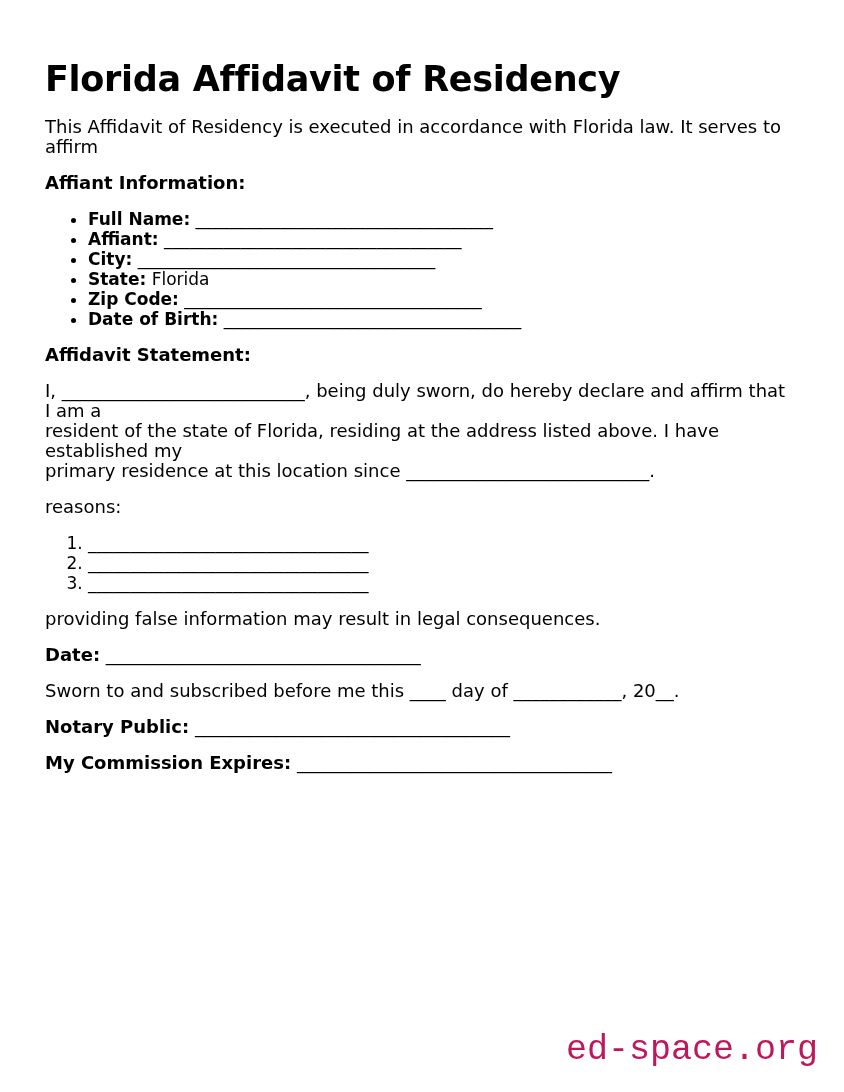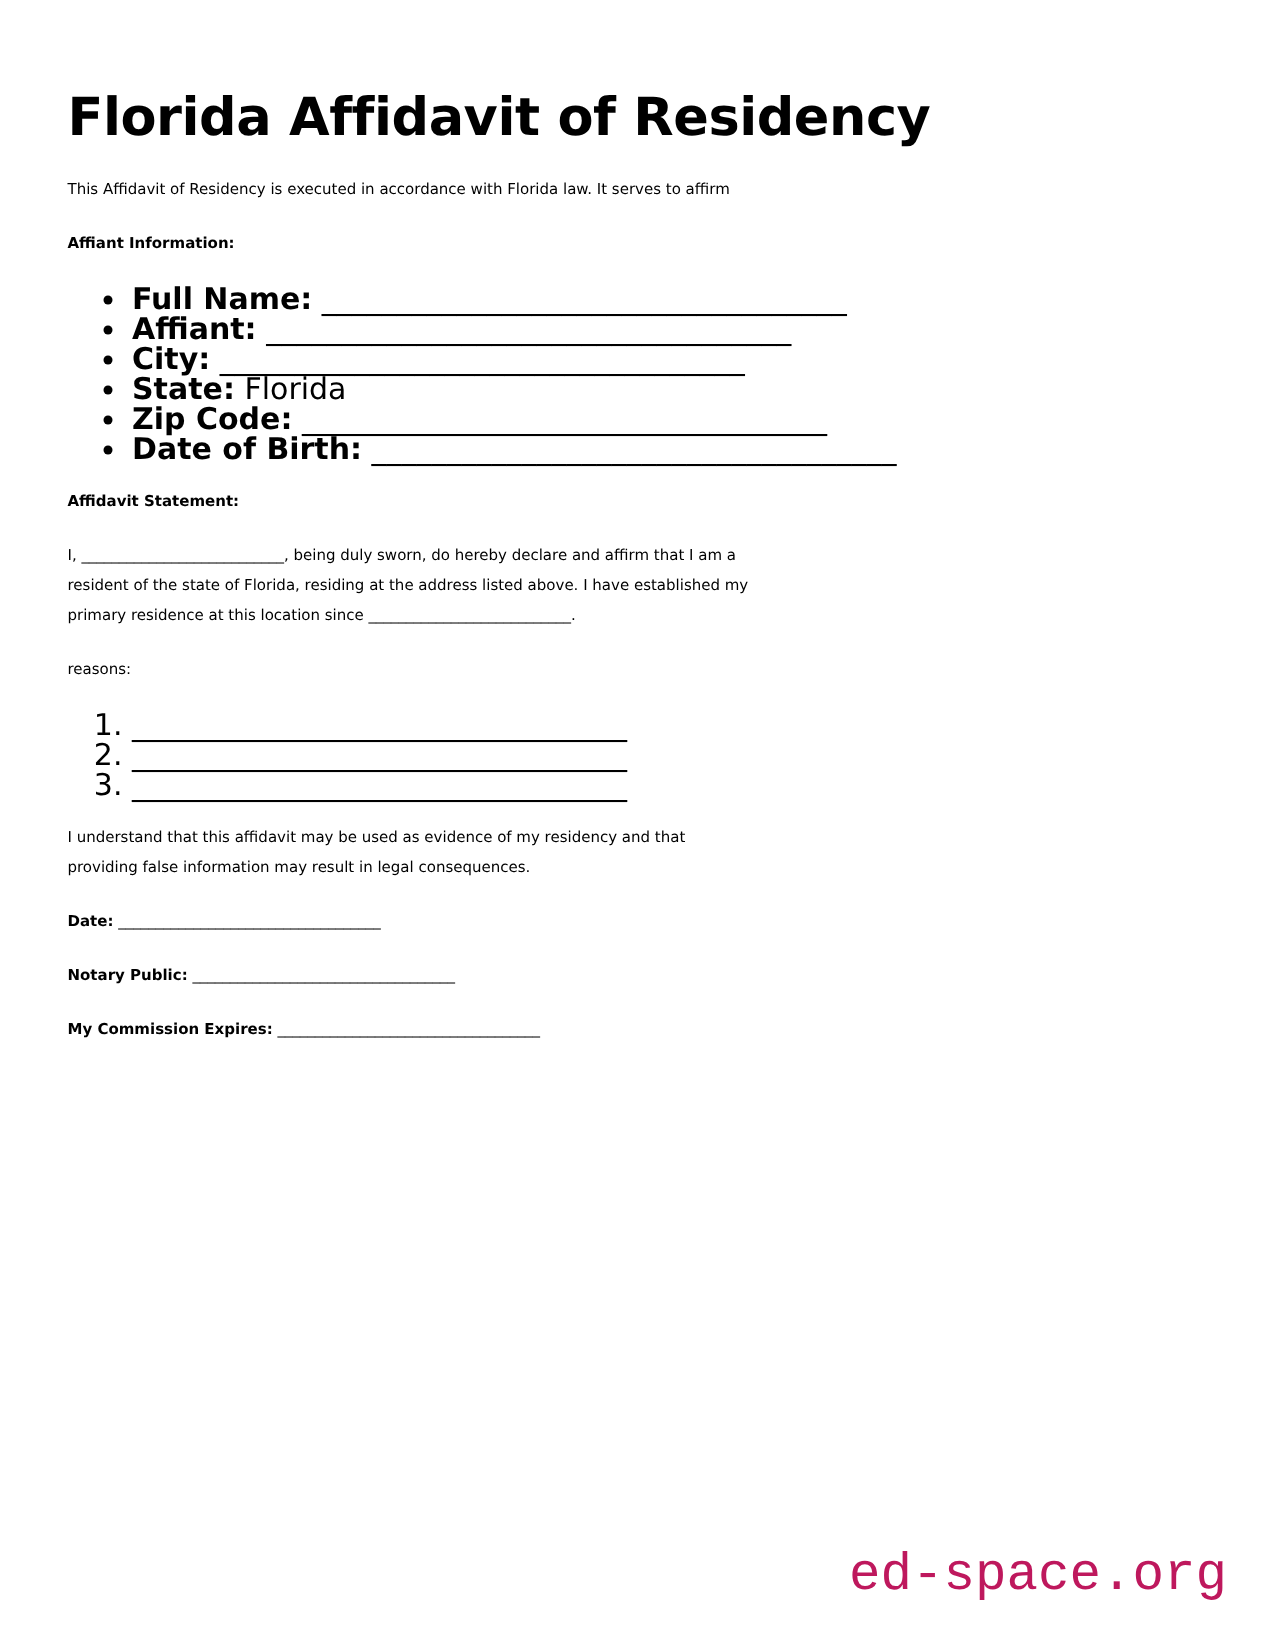--- a/index.html
+++ b/index.html
@@ -19,30 +19,30 @@
     padding: 45px 48px 0 45px;
   }
   h1.title {
     font-size: 35px;
     font-weight: bold;
     margin: 14px 0 18px 0;
     letter-spacing: -0.3px;
     white-space: nowrap;
   }
   p {
-    font-size: 10px;
+    font-size: 18px;
     line-height: 20px;
     margin: 16px 0;
   }
   .ln { display: block; }
   .hd { font-weight: bold; }
   ul.fields, ol.reasons {
     margin: 16px 0;
     padding-left: 43px;
-    font-size: 20px;
+    font-size: 17px;
     line-height: 20px;
   }
   li { line-height: 20px; }
   b.lbl { font-weight: bold; }
   .footer {
     position: absolute;
     top: 1030px;
     right: 26px;
     font-family: "Liberation Mono", monospace;
     font-size: 35px;
@@ -84,27 +84,27 @@
     <span class="ln">reasons:</span>
   </p>
 
   <ol class="reasons">
     <li>_________________________________</li>
     <li>_________________________________</li>
     <li>_________________________________</li>
   </ol>
 
   <p>
-    <span class="ln">I understand that this affidavit may be used as evidence of my residency and that</span>
     <span class="ln">providing false information may result in legal consequences.</span>
   </p>
 
 
   <p><b class="lbl">Date:</b> <span>___________________________________</span></p>
 
+  <p>Sworn to and subscribed before me this ____ day of ____________, 20__.</p>
 
   <p><b class="lbl">Notary Public:</b> <span>___________________________________</span></p>
 
   <p><b class="lbl">My Commission Expires:</b> <span>___________________________________</span></p>
 
 </div>
 
 <div class="footer">ed-space.org</div>
 
 </body></html>

